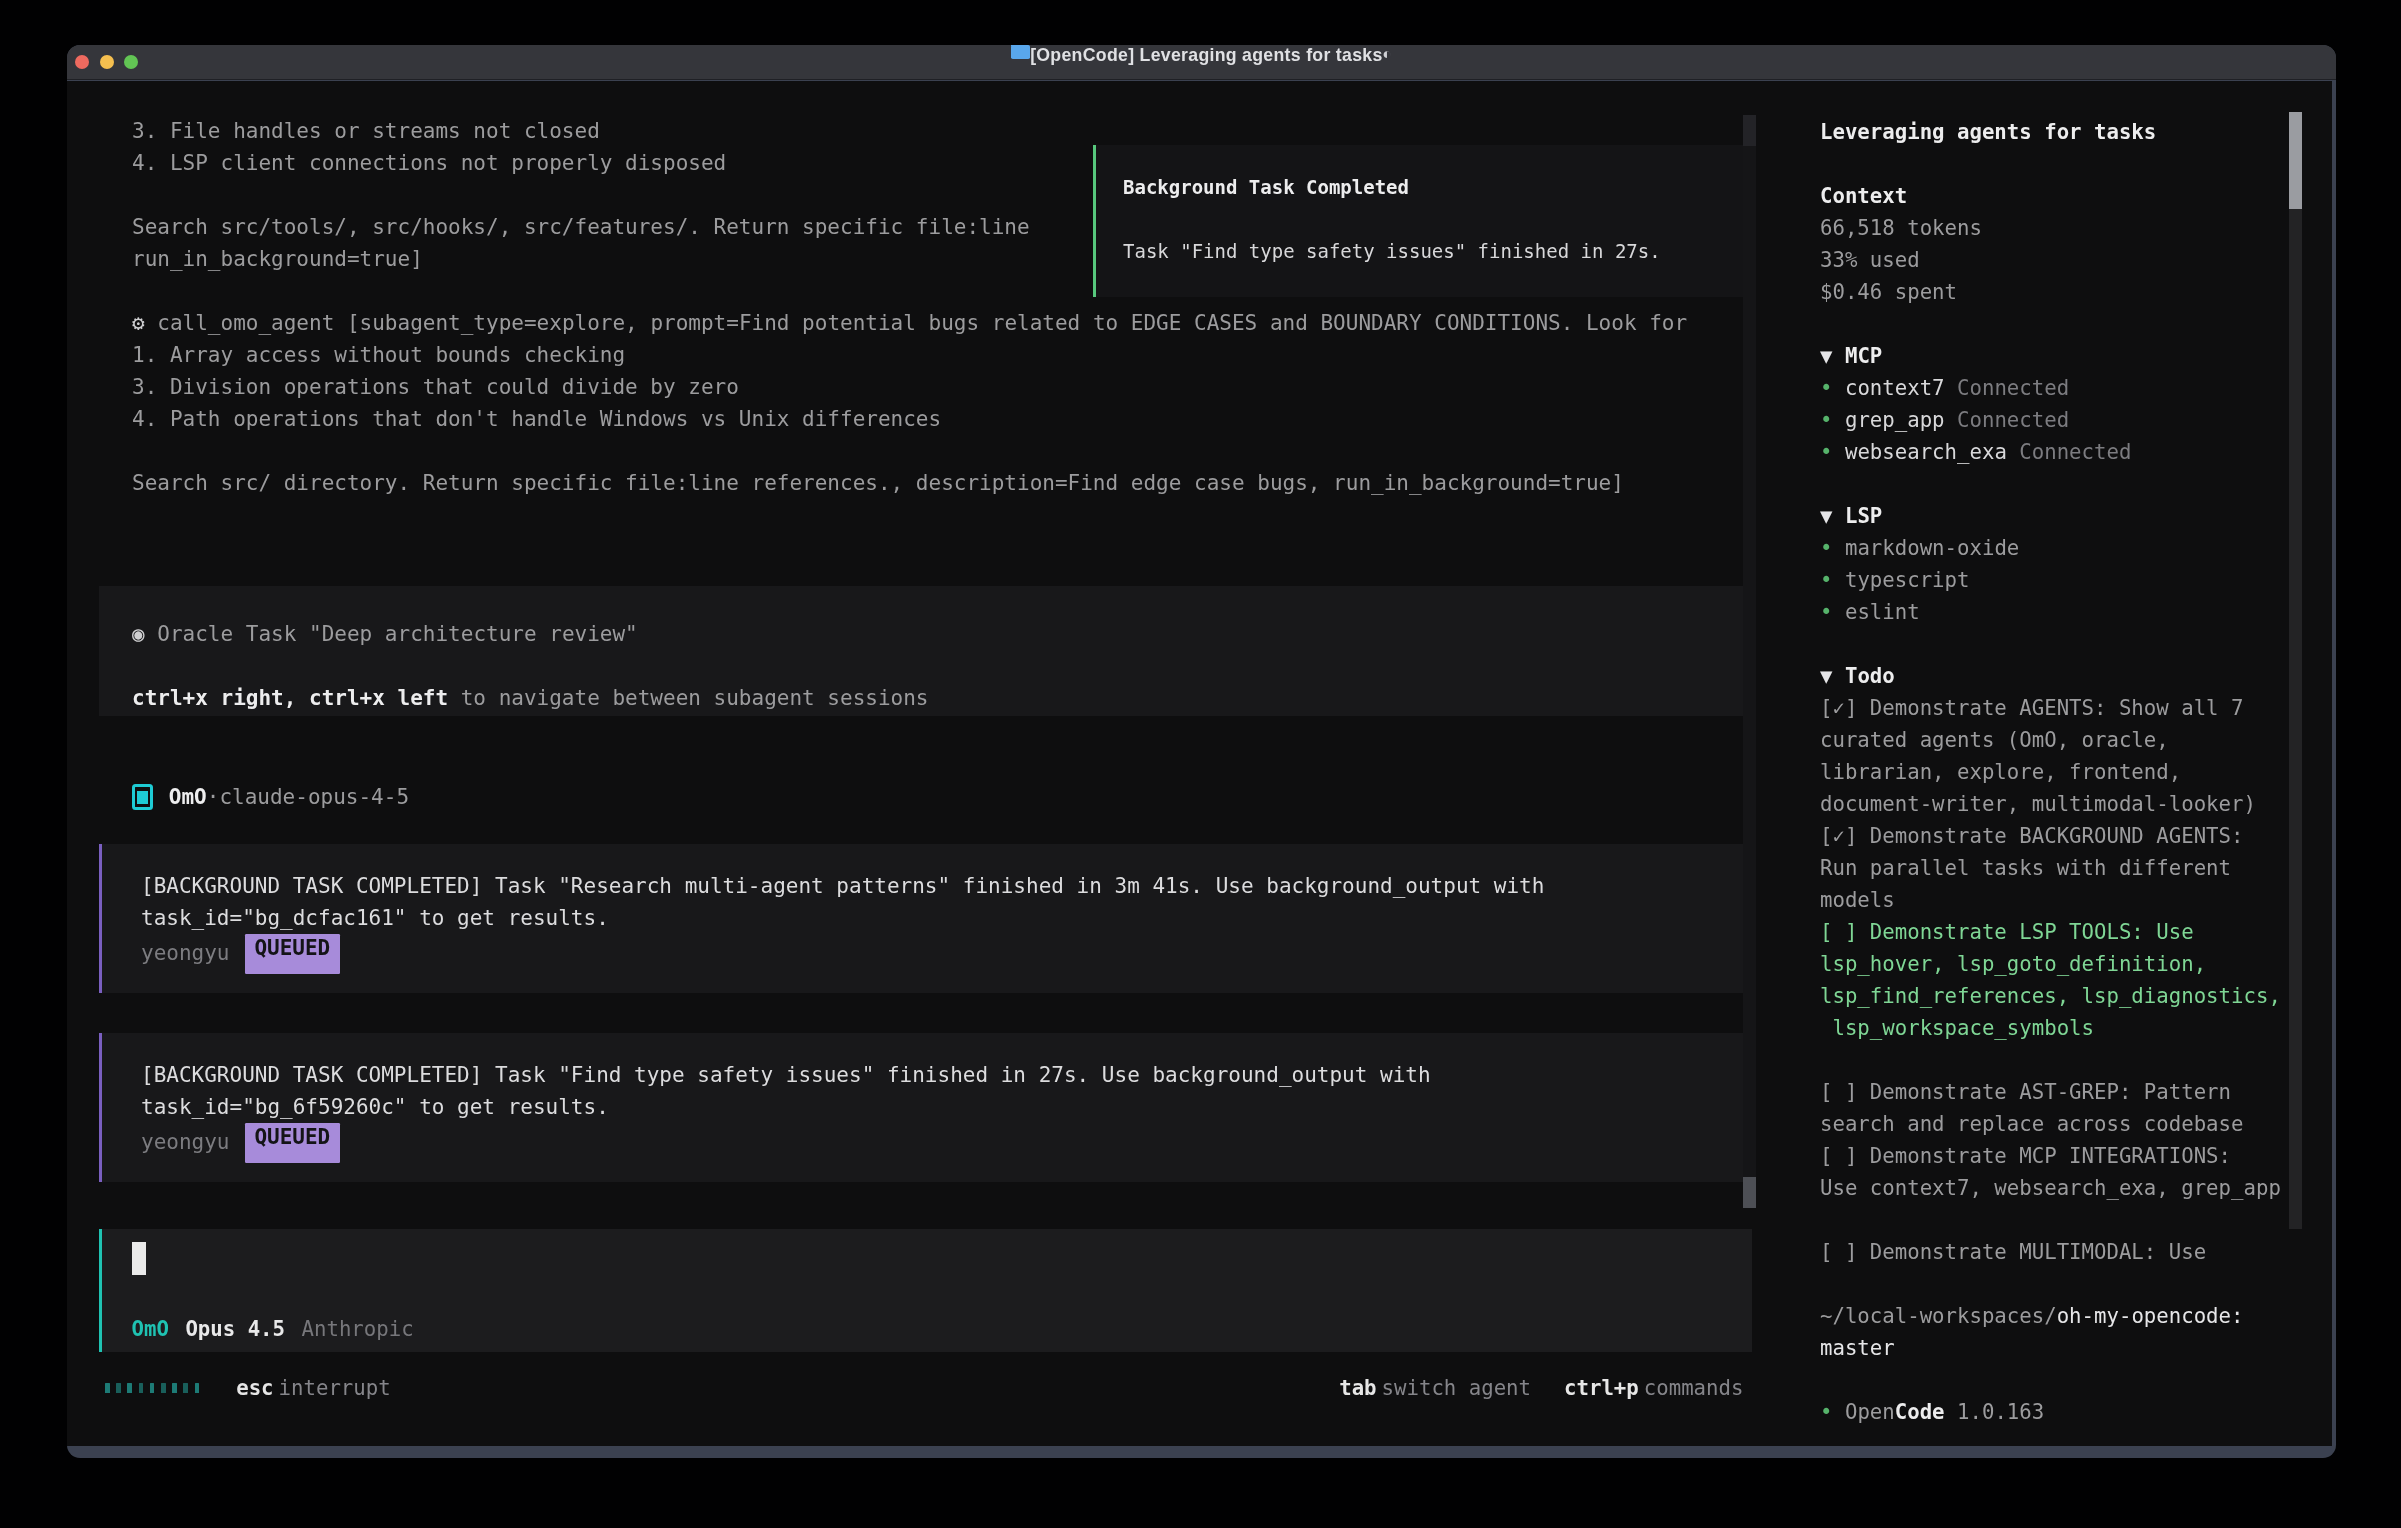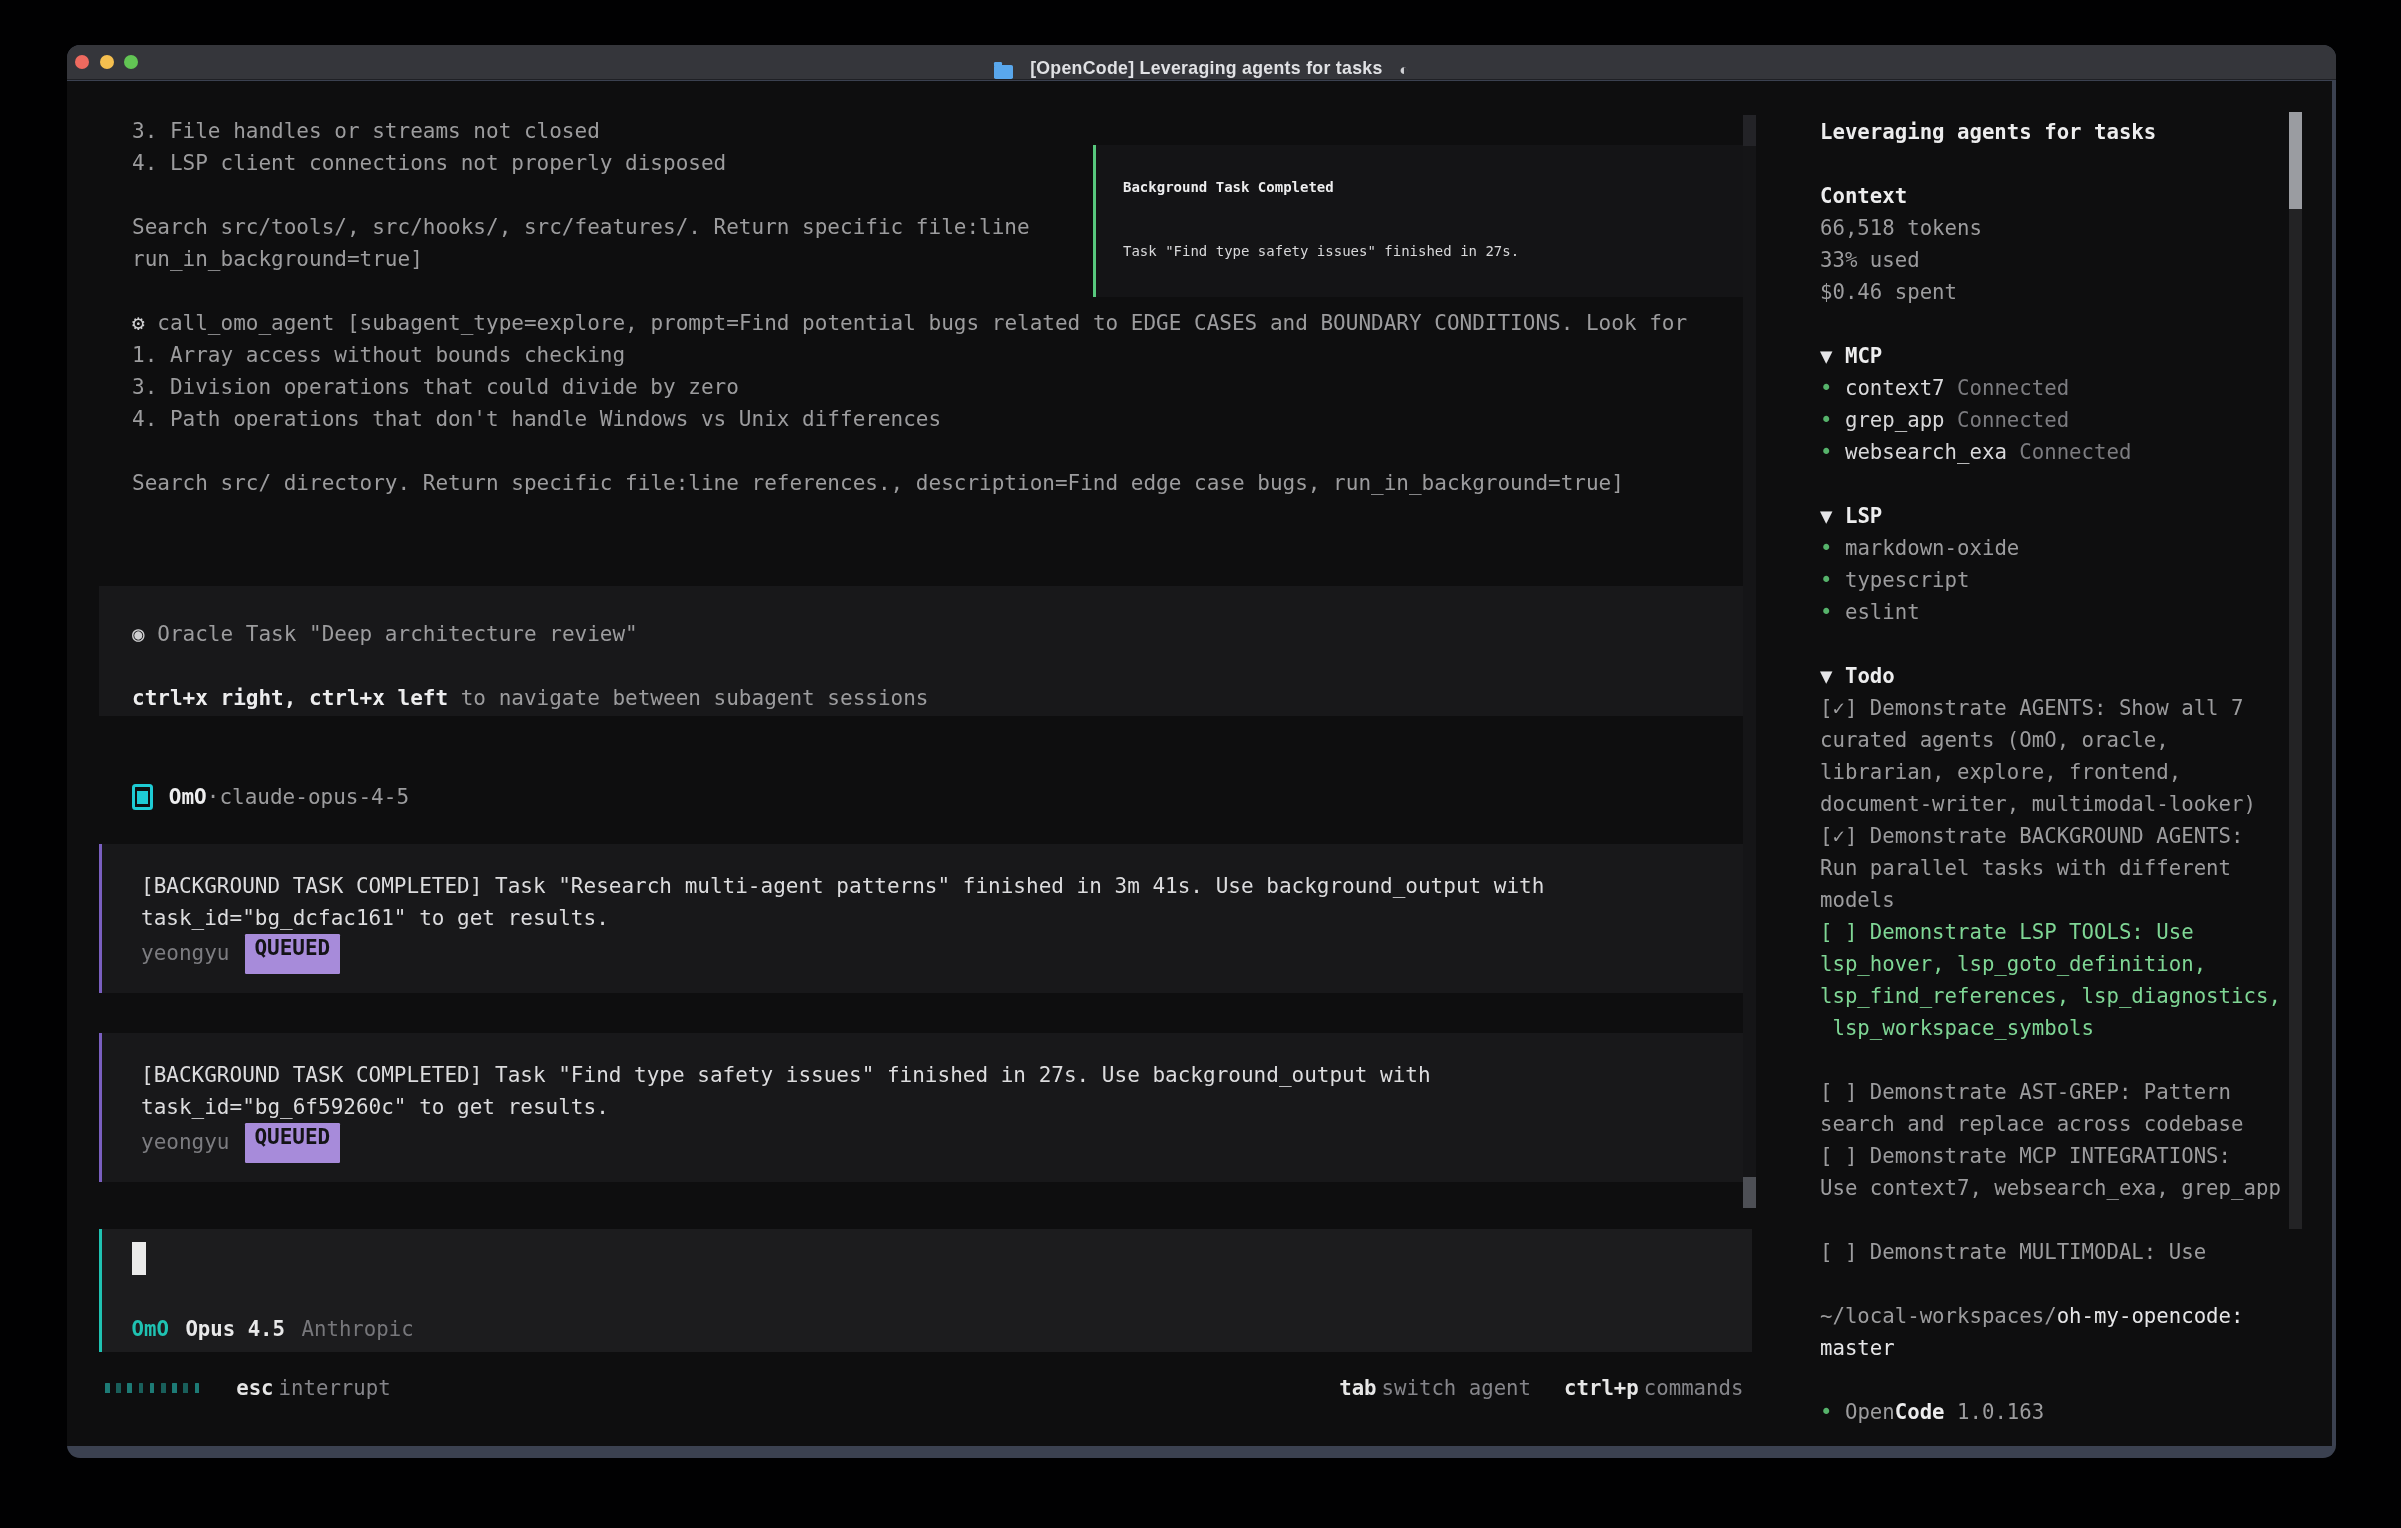--- a/index.html
+++ b/index.html
@@ -5,39 +5,39 @@
   html,body{margin:0;padding:0;}
   body{
     width:2401px;height:1528px;position:relative;background:#010102;
     font-family:"DejaVu Sans Mono","Liberation Mono",monospace;
     overflow:hidden;
   }
   
   .window{position:absolute;left:67px;top:45px;width:2269px;height:1413px;
     background:#3b4150;border-radius:13px;overflow:hidden;}
   .titlebar{position:absolute;top:0;left:0;right:0;height:34px;background:#35363b;
-    border-bottom:1.8px solid #1f2025;display:flex;align-items:flex-end;justify-content:center;gap:17px;
+    border-bottom:1.8px solid #1f2025;display:flex;align-items:flex-start;justify-content:center;gap:0;
     font-family:"Liberation Sans",sans-serif;}
   .tl{position:absolute;top:10px;width:14px;height:14px;border-radius:50%;}
   .tl.red{left:8.3px;background:#ee6a5f;}
   .tl.yellow{left:32.5px;background:#f5bf4f;}
   .tl.green{left:57px;background:#62c554;}
   .folder{display:inline-block;width:19px;height:14px;background:#59a7ec;border-radius:1.8px;position:relative;}
   .folder::before{content:'';position:absolute;top:-3px;left:0;width:8.3px;height:4.1px;background:#59a7ec;border-radius:1.2px 1.2px 0 0;}
   .titletext{color:#e0e1e4;font-weight:bold;font-size:17.7px;letter-spacing:0.3px;}
   .titlebadge{color:#cfd0d4;font-size:15.4px;}
   .winbody{position:absolute;top:36px;left:0;right:4.1px;bottom:12.4px;background:#0e0e0f;}
   
   .main{position:absolute;left:0;top:0;bottom:0;width:1700px;font-size:21px;color:#9c9c9e;}
   .trow{height:32px;line-height:32px;white-space:pre;}
   .gy{color:#9c9c9e;} .wb{color:#ededee;font-weight:bold;} .wn{color:#d8d8da;}
   .dm{color:#7c7c80;} .gn{color:#56b36b;} .gt{color:#7fd695;} .wt{color:#e6e6e8;} .ic{color:#cfcfd1;}
   #main-rows{position:absolute;left:65px;top:34px;right:35px;}
   .notif{position:absolute;left:1026px;top:64px;width:657px;height:152px;background:#141416;
-    border-left:3px solid #57c87d;border-right:3px solid #57c87d;padding:26px 0 0 27px;box-sizing:border-box;font-size:14px;}
+    border-left:3px solid #57c87d;border-right:3px solid #57c87d;padding:26px 0 0 27px;box-sizing:border-box;font-size:19px;}
   .notif .trow{height:32px;line-height:32px;}
   .panel{position:absolute;left:32px;width:1653px;background:#18181a;box-sizing:border-box;}
   .oracle{top:505px;height:130px;padding:32px 0 0 33px;}
   .agentline{position:absolute;left:65px;top:700px;height:32px;display:flex;align-items:center;}
   .agenticon{display:inline-block;width:15.4px;height:20px;border:3px solid #1ecbd4;border-radius:3.5px;position:relative;margin-right:15.4px;}
   .agenticon::after{content:'';position:absolute;left:2.4px;top:3.5px;width:10.6px;height:13px;background:#1ecbd4;}
   .taskblock{height:149px;border-left:3.5px solid #7a5fc0;padding:26px 0 0 39px;color:#dcdcde;}
   .taskblock .trow{color:#dcdcde;}
   .tb0{top:763px;} .tb1{top:952px;}
   .badge{display:inline-block;background:#a78bda;color:#141417;font-weight:bold;

